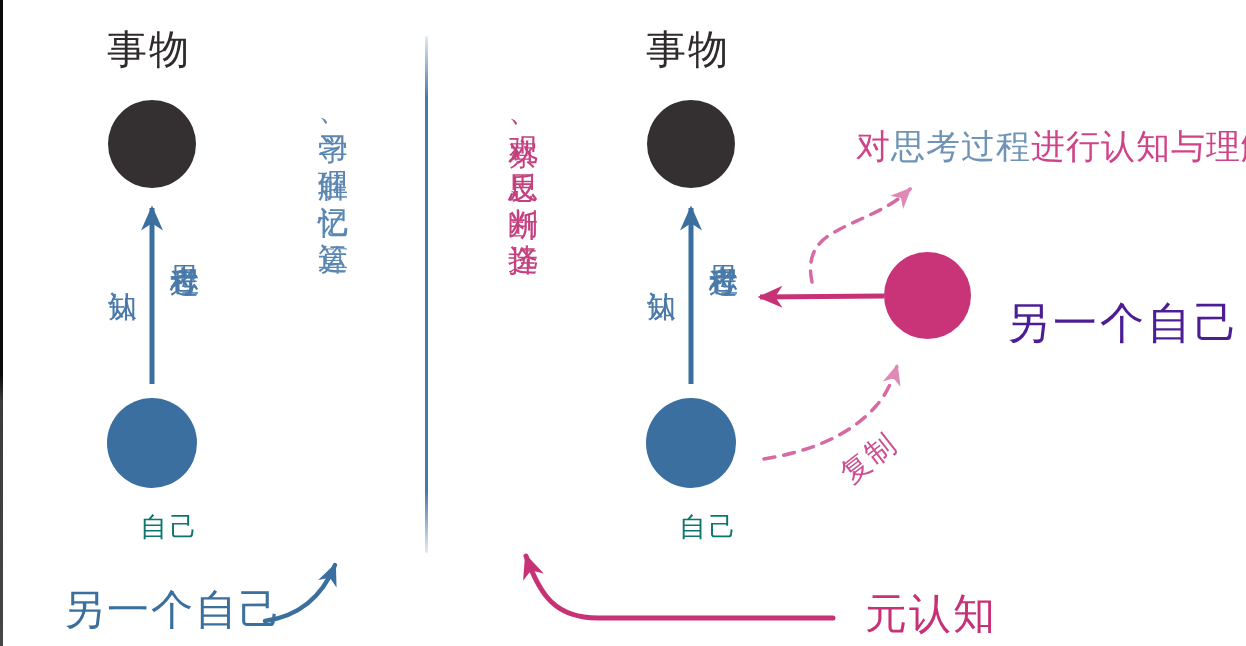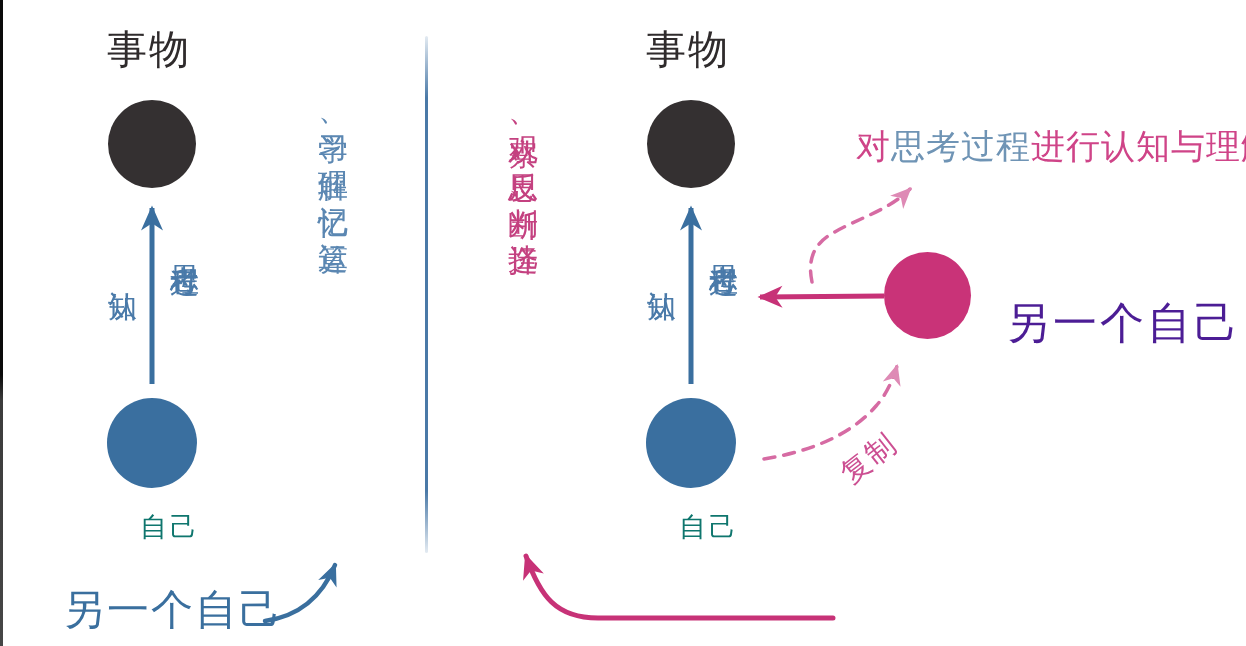--- a/index.html
+++ b/index.html
@@ -80,20 +80,21 @@
   <div class="abs caption-blue" style="left:63px;top:589px;">另一个自己</div>
   <div class="abs vtext list-blue" style="left:318px;top:111px;">学习、理解、记忆、运算</div>
 
   <div class="abs vtext list-pink" style="left:508px;top:112px;">观察、反思、判断、选择</div>
   <div class="abs title" style="left:646px;top:30px;">事物</div>
   <div class="abs circle c-dark" style="left:647px;top:100px;"></div>
   <div class="abs vtext lbl-blue" style="left:647px;top:268px;">认知</div>
   <div class="abs vtext lbl-blue" style="left:709px;top:241px;">思考过程</div>
   <div class="abs circle c-blue" style="left:646px;top:398px;"></div>
   <div class="abs self" style="left:651px;top:514px;">自己</div>
+  <div class="abs caption-pink" style="left:865px;top:593px;">元认知</div>
 
   <div class="abs circle c-pink" style="left:884px;top:252px;"></div>
   <div class="abs another-self" style="left:1006px;top:275px;">另一个自己</div>
 
   <div class="abs annotation" style="left:856px;top:130px;">
     <span class="pink">对</span><span class="blue">思考过程</span><span class="pink">进行认知与理解</span>
   </div>
 
   <div class="abs copy-label" style="left:838px;top:444px;">复制</div>
 

